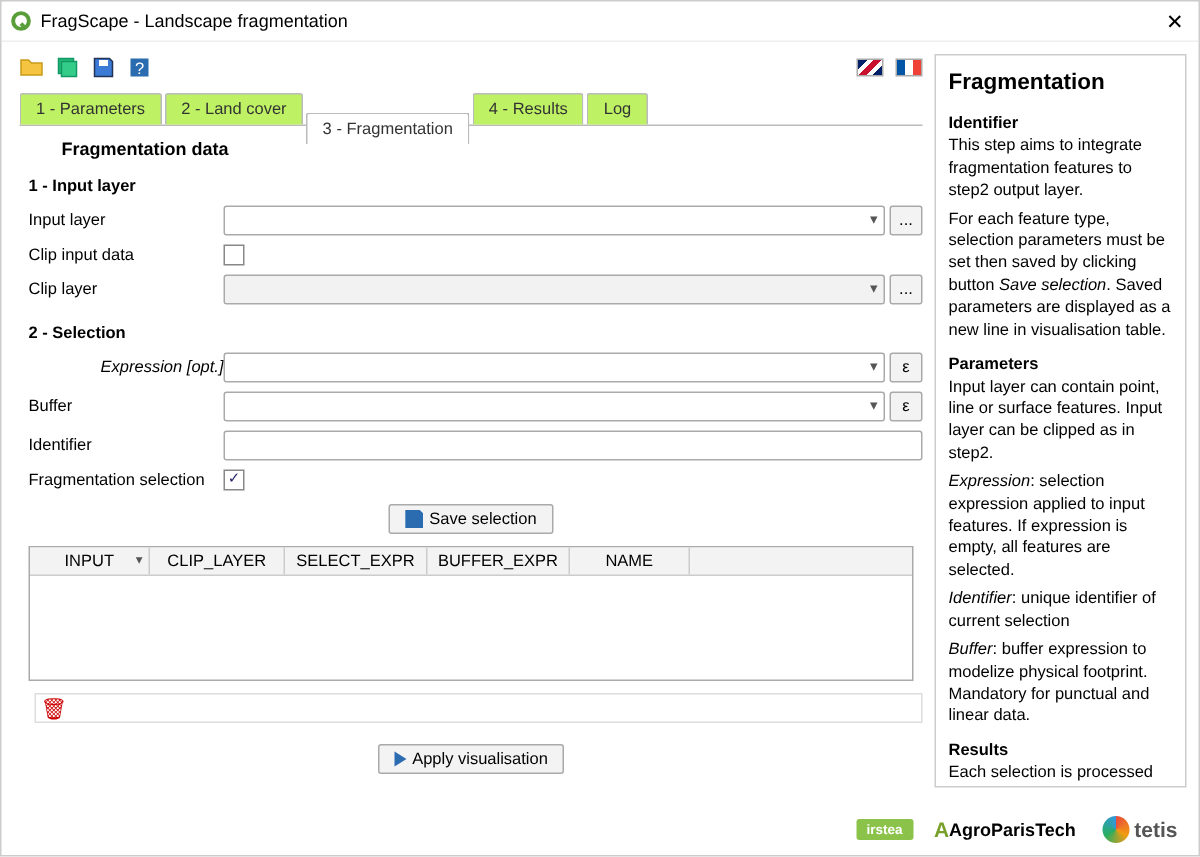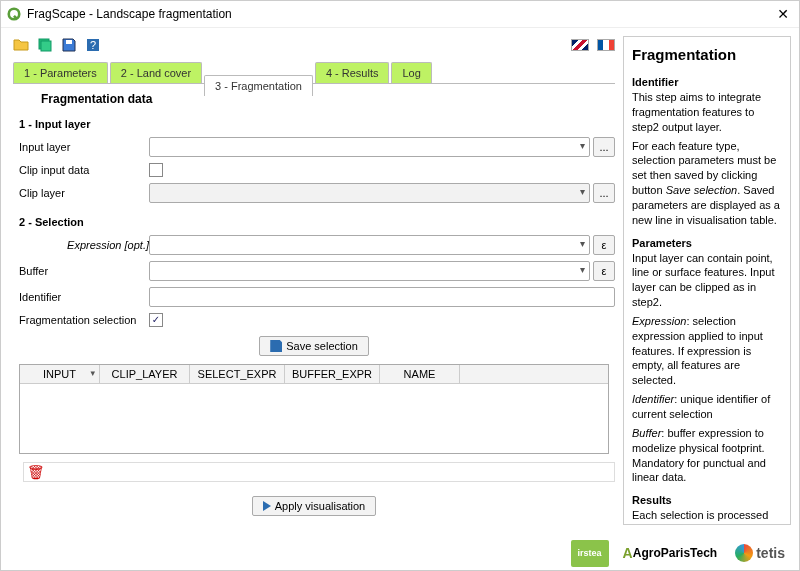--- a/index.html
+++ b/index.html
@@ -39,21 +39,21 @@
 .th-clip { width: 90px; } .th-sel { width: 95px; } .th-buf { width: 95px; } .th-name { width: 80px; }
 .trash { margin: 8px 0 0 10px; color: #c00; font-size: 14px; display: inline-block; border: 1px solid #ddd; padding: 1px 3px; background: #fff; cursor: pointer; }
 .side { width: 168px; border: 1px solid #ccc; margin: 8px 8px 8px 0; padding: 8px; overflow: auto; line-height: 1.35; }
 .side h2 { font-size: 15px; font-weight: bold; margin-bottom: 10px; }
 .side h3 { font-size: 11px; font-weight: bold; margin-top: 8px; }
 .side p { margin-bottom: 4px; }
 .side em { font-style: italic; }
 .footer { display: flex; align-items: center; padding: 4px 10px; gap: 10px; height: 40px; }
 .progressrow { padding: 0 10px 6px 10px; }
 .progress { height: 16px; border: 1px solid #aaa; background: #fff; text-align: center; line-height: 14px; font-size: 10px; }
-.logo { height: 27px; padding: 2px 4px; border: 0; display: flex; align-items: center; font-weight: bold; font-size: 11px; }
+.logo { height: 14px; padding: 2px 4px; border: 0; display: flex; align-items: center; font-weight: bold; font-size: 11px; }
 .logo.ir { background:#8bc34a; color:#fff; width:38px; justify-content:center; font-size:9px; border-radius:2px; }
 .saveicon { width:12px; height:12px; background:#2b6cb0; display:inline-block; clip-path: polygon(0 0,80% 0,100% 20%,100% 100%,0 100%); }
 .playicon { width:0; height:0; border-left:8px solid #2b6cb0; border-top:5px solid transparent; border-bottom:5px solid transparent; display:inline-block; }
 svg.tbicon { width:16px; height:16px; }
 </style>
 </head>
 <body>
 
 <div class="titlebar">
   <svg class="qicon" viewBox="0 0 16 16">

